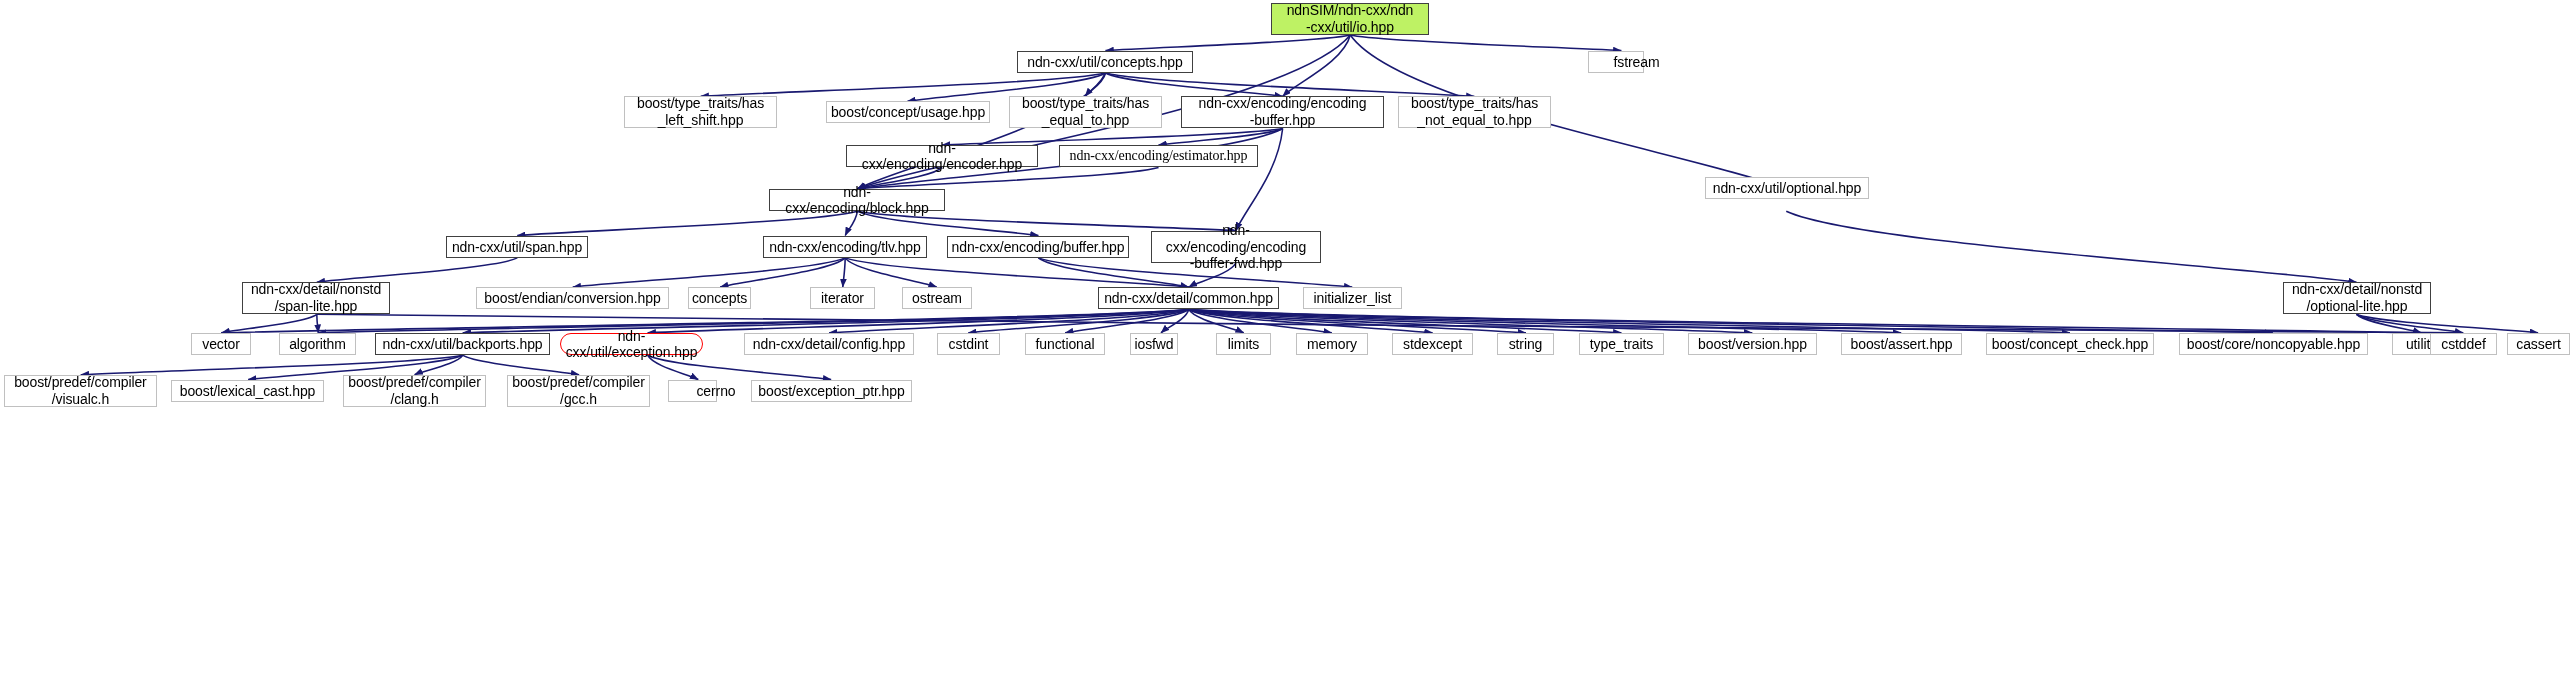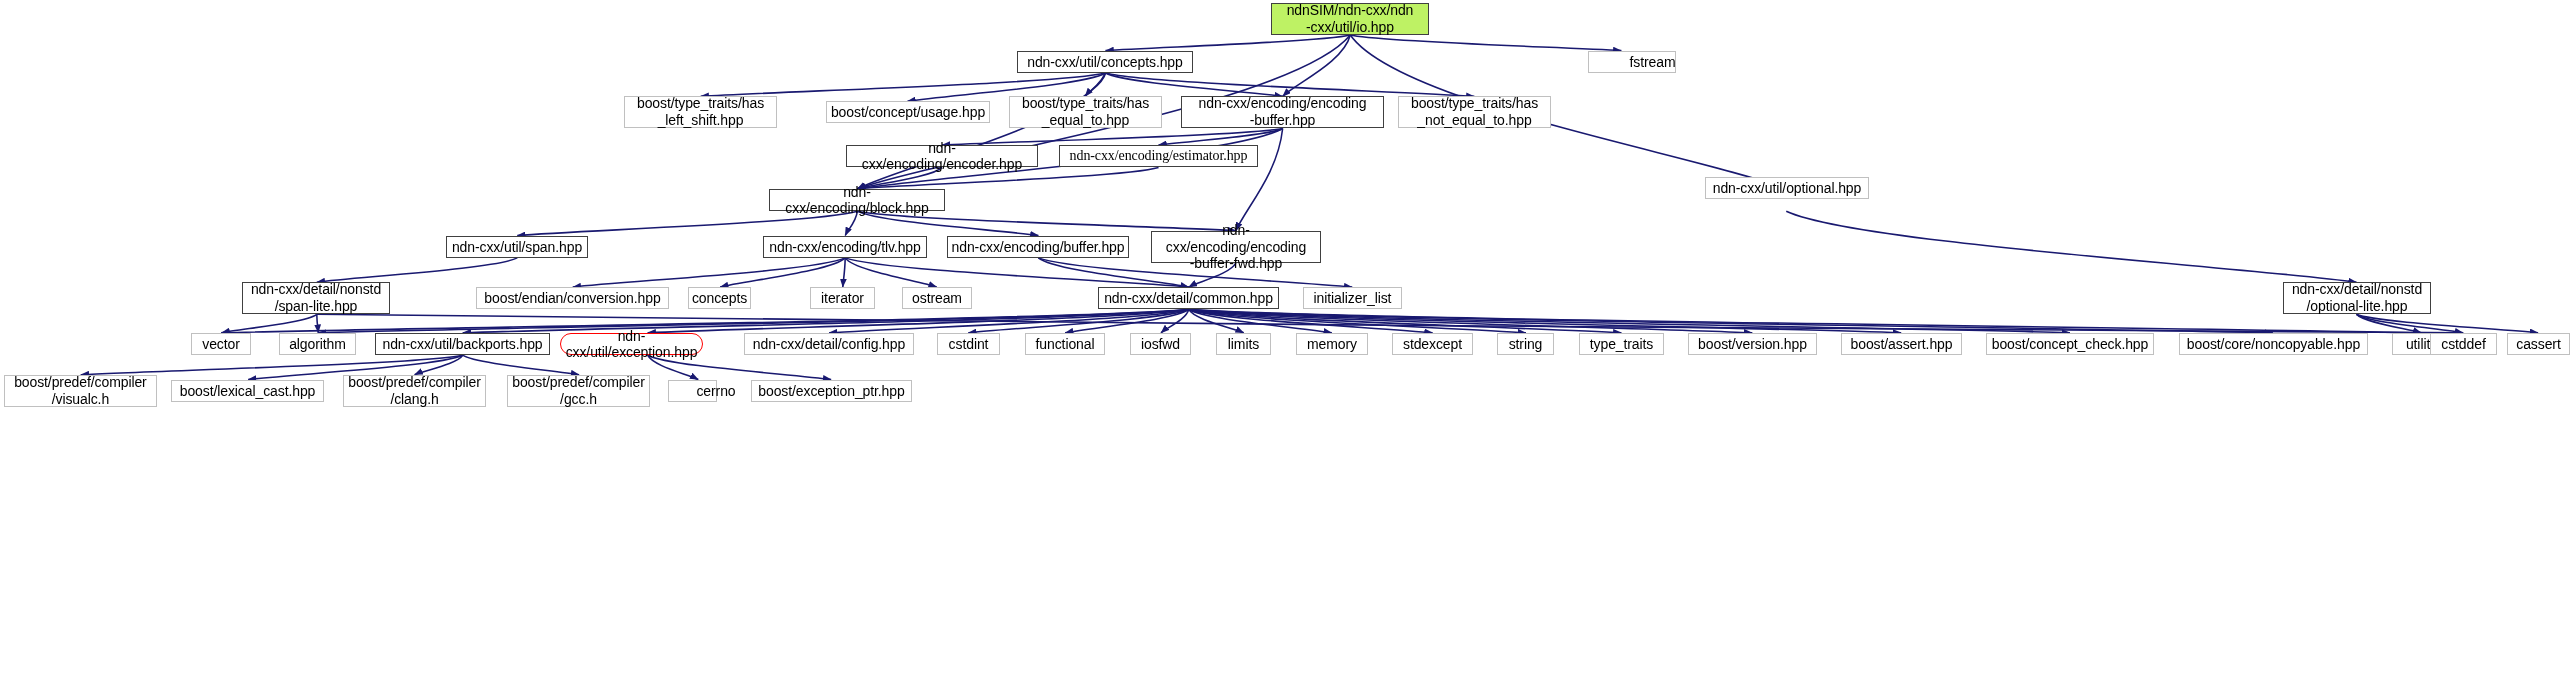--- a/index.html
+++ b/index.html
@@ -124,21 +124,21 @@
         <path d="M 475,365 C 469.8025,374 435.7465,380.6 425.5,385" fill="none" stroke="#191970" stroke-width="1.6" marker-end="url(#arrowhead)"></path>
         <path d="M 475,365 C 487.5475,374 569.7635,380.6 594.5,385" fill="none" stroke="#191970" stroke-width="1.6" marker-end="url(#arrowhead)"></path>
         <path d="M 665,365 C 670.4599999999999,376.25 706.236,384.5 717,390" fill="none" stroke="#191970" stroke-width="1.6" marker-end="url(#arrowhead)"></path>
         <path d="M 665,365 C 684.7925,376.25 814.4805,384.5 853.5,390" fill="none" stroke="#191970" stroke-width="1.6" marker-end="url(#arrowhead)"></path>
       </g>
   </svg>
   <div id="nodes-group">
       <div class="node root" style="left: 1271px; top: 2.9px; width: 158px; height: 32px;"><span class="node-label">ndnSIM/ndn-cxx/ndn
 -cxx/util/io.hpp</span></div>
       <div class="node strong" style="left: 1017px; top: 51px; width: 176px; height: 22.4px;"><span class="node-label">ndn-cxx/util/concepts.hpp</span></div>
-      <div class="node" style="left: 1588px; top: 51px; width: 88px; height: 22.4px; padding-left: 41px;"><span class="node-label">fstream</span></div>
+      <div class="node" style="left: 1588px; top: 51px; width: 56px; height: 22.4px; padding-left: 41px;"><span class="node-label">fstream</span></div>
       <div class="node" style="left: 624px; top: 96px; width: 153px; height: 32px;"><span class="node-label">boost/type_traits/has
 _left_shift.hpp</span></div>
       <div class="node" style="left: 826px; top: 101px; width: 164px; height: 22.4px;"><span class="node-label">boost/concept/usage.hpp</span></div>
       <div class="node" style="left: 1009px; top: 96px; width: 153px; height: 32px;"><span class="node-label">boost/type_traits/has
 _equal_to.hpp</span></div>
       <div class="node strong" style="left: 1181px; top: 96px; width: 203px; height: 32px;"><span class="node-label">ndn-cxx/encoding/encoding
 -buffer.hpp</span></div>
       <div class="node" style="left: 1398px; top: 96px; width: 153px; height: 32px;"><span class="node-label">boost/type_traits/has
 _not_equal_to.hpp</span></div>
       <div class="node strong" style="left: 846px; top: 145px; width: 192px; height: 22.4px;"><span class="node-label">ndn-cxx/encoding/encoder.hpp</span></div>
@@ -160,21 +160,21 @@
       <div class="node" style="left: 1303px; top: 287px; width: 99px; height: 22.4px;"><span class="node-label">initializer_list</span></div>
       <div class="node strong" style="left: 2283px; top: 282px; width: 148px; height: 32px;"><span class="node-label">ndn-cxx/detail/nonstd
 /optional-lite.hpp</span></div>
       <div class="node" style="left: 191px; top: 333px; width: 60px; height: 22.4px;"><span class="node-label">vector</span></div>
       <div class="node" style="left: 279px; top: 333px; width: 77px; height: 22.4px;"><span class="node-label">algorithm</span></div>
       <div class="node strong" style="left: 375px; top: 333px; width: 175px; height: 22.4px;"><span class="node-label">ndn-cxx/util/backports.hpp</span></div>
       <div class="node current" style="left: 560px; top: 333px; width: 143px; height: 22.4px; border-radius: 11px;"><span class="node-label">ndn-cxx/util/exception.hpp</span></div>
       <div class="node" style="left: 744px; top: 333px; width: 170px; height: 22.4px;"><span class="node-label">ndn-cxx/detail/config.hpp</span></div>
       <div class="node" style="left: 937px; top: 333px; width: 63px; height: 22.4px;"><span class="node-label">cstdint</span></div>
       <div class="node" style="left: 1025px; top: 333px; width: 80px; height: 22.4px;"><span class="node-label">functional</span></div>
-      <div class="node" style="left: 1130px; top: 333px; width: 61px; height: 22.4px;"><span class="node-label">iosfwd</span></div>
+      <div class="node" style="left: 1130px; top: 333px; width: 48px; height: 22.4px;"><span class="node-label">iosfwd</span></div>
       <div class="node" style="left: 1216px; top: 333px; width: 55px; height: 22.4px;"><span class="node-label">limits</span></div>
       <div class="node" style="left: 1296px; top: 333px; width: 72px; height: 22.4px;"><span class="node-label">memory</span></div>
       <div class="node" style="left: 1392px; top: 333px; width: 81px; height: 22.4px;"><span class="node-label">stdexcept</span></div>
       <div class="node" style="left: 1497px; top: 333px; width: 57px; height: 22.4px;"><span class="node-label">string</span></div>
       <div class="node" style="left: 1579px; top: 333px; width: 85px; height: 22.4px;"><span class="node-label">type_traits</span></div>
       <div class="node" style="left: 1688px; top: 333px; width: 129px; height: 22.4px;"><span class="node-label">boost/version.hpp</span></div>
       <div class="node" style="left: 1841px; top: 333px; width: 121px; height: 22.4px;"><span class="node-label">boost/assert.hpp</span></div>
       <div class="node" style="left: 1986px; top: 333px; width: 168px; height: 22.4px;"><span class="node-label">boost/concept_check.hpp</span></div>
       <div class="node" style="left: 2179px; top: 333px; width: 189px; height: 22.4px;"><span class="node-label">boost/core/noncopyable.hpp</span></div>
       <div class="node" style="left: 2392px; top: 333px; width: 59px; height: 22.4px;"><span class="node-label">utility</span></div>

